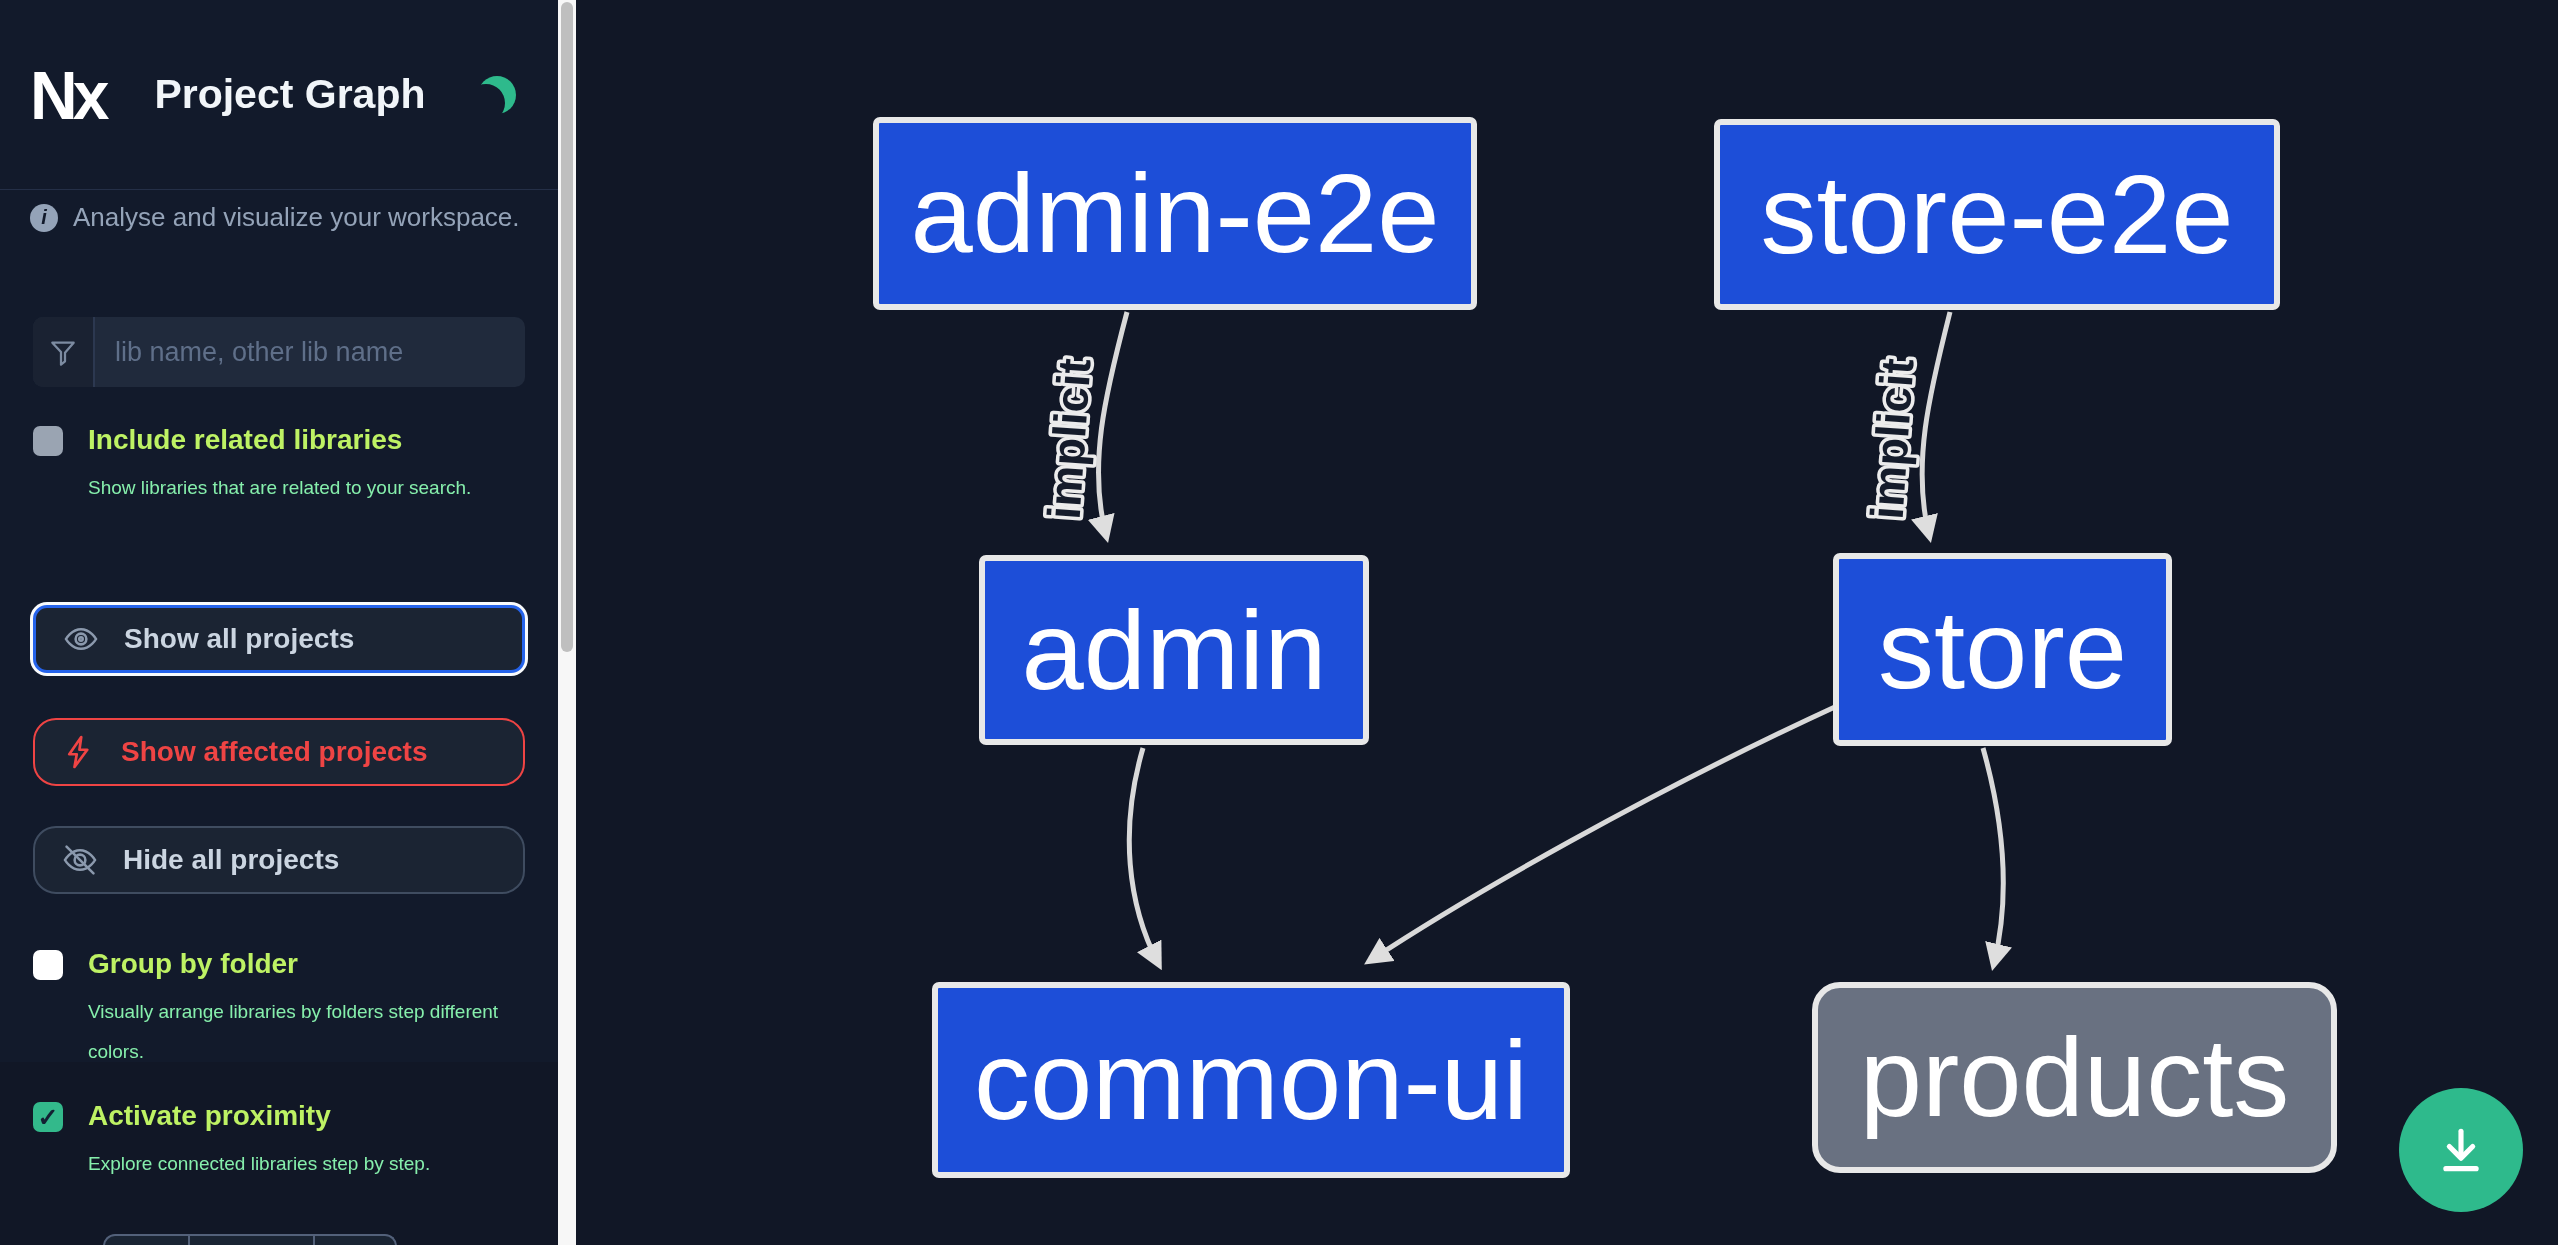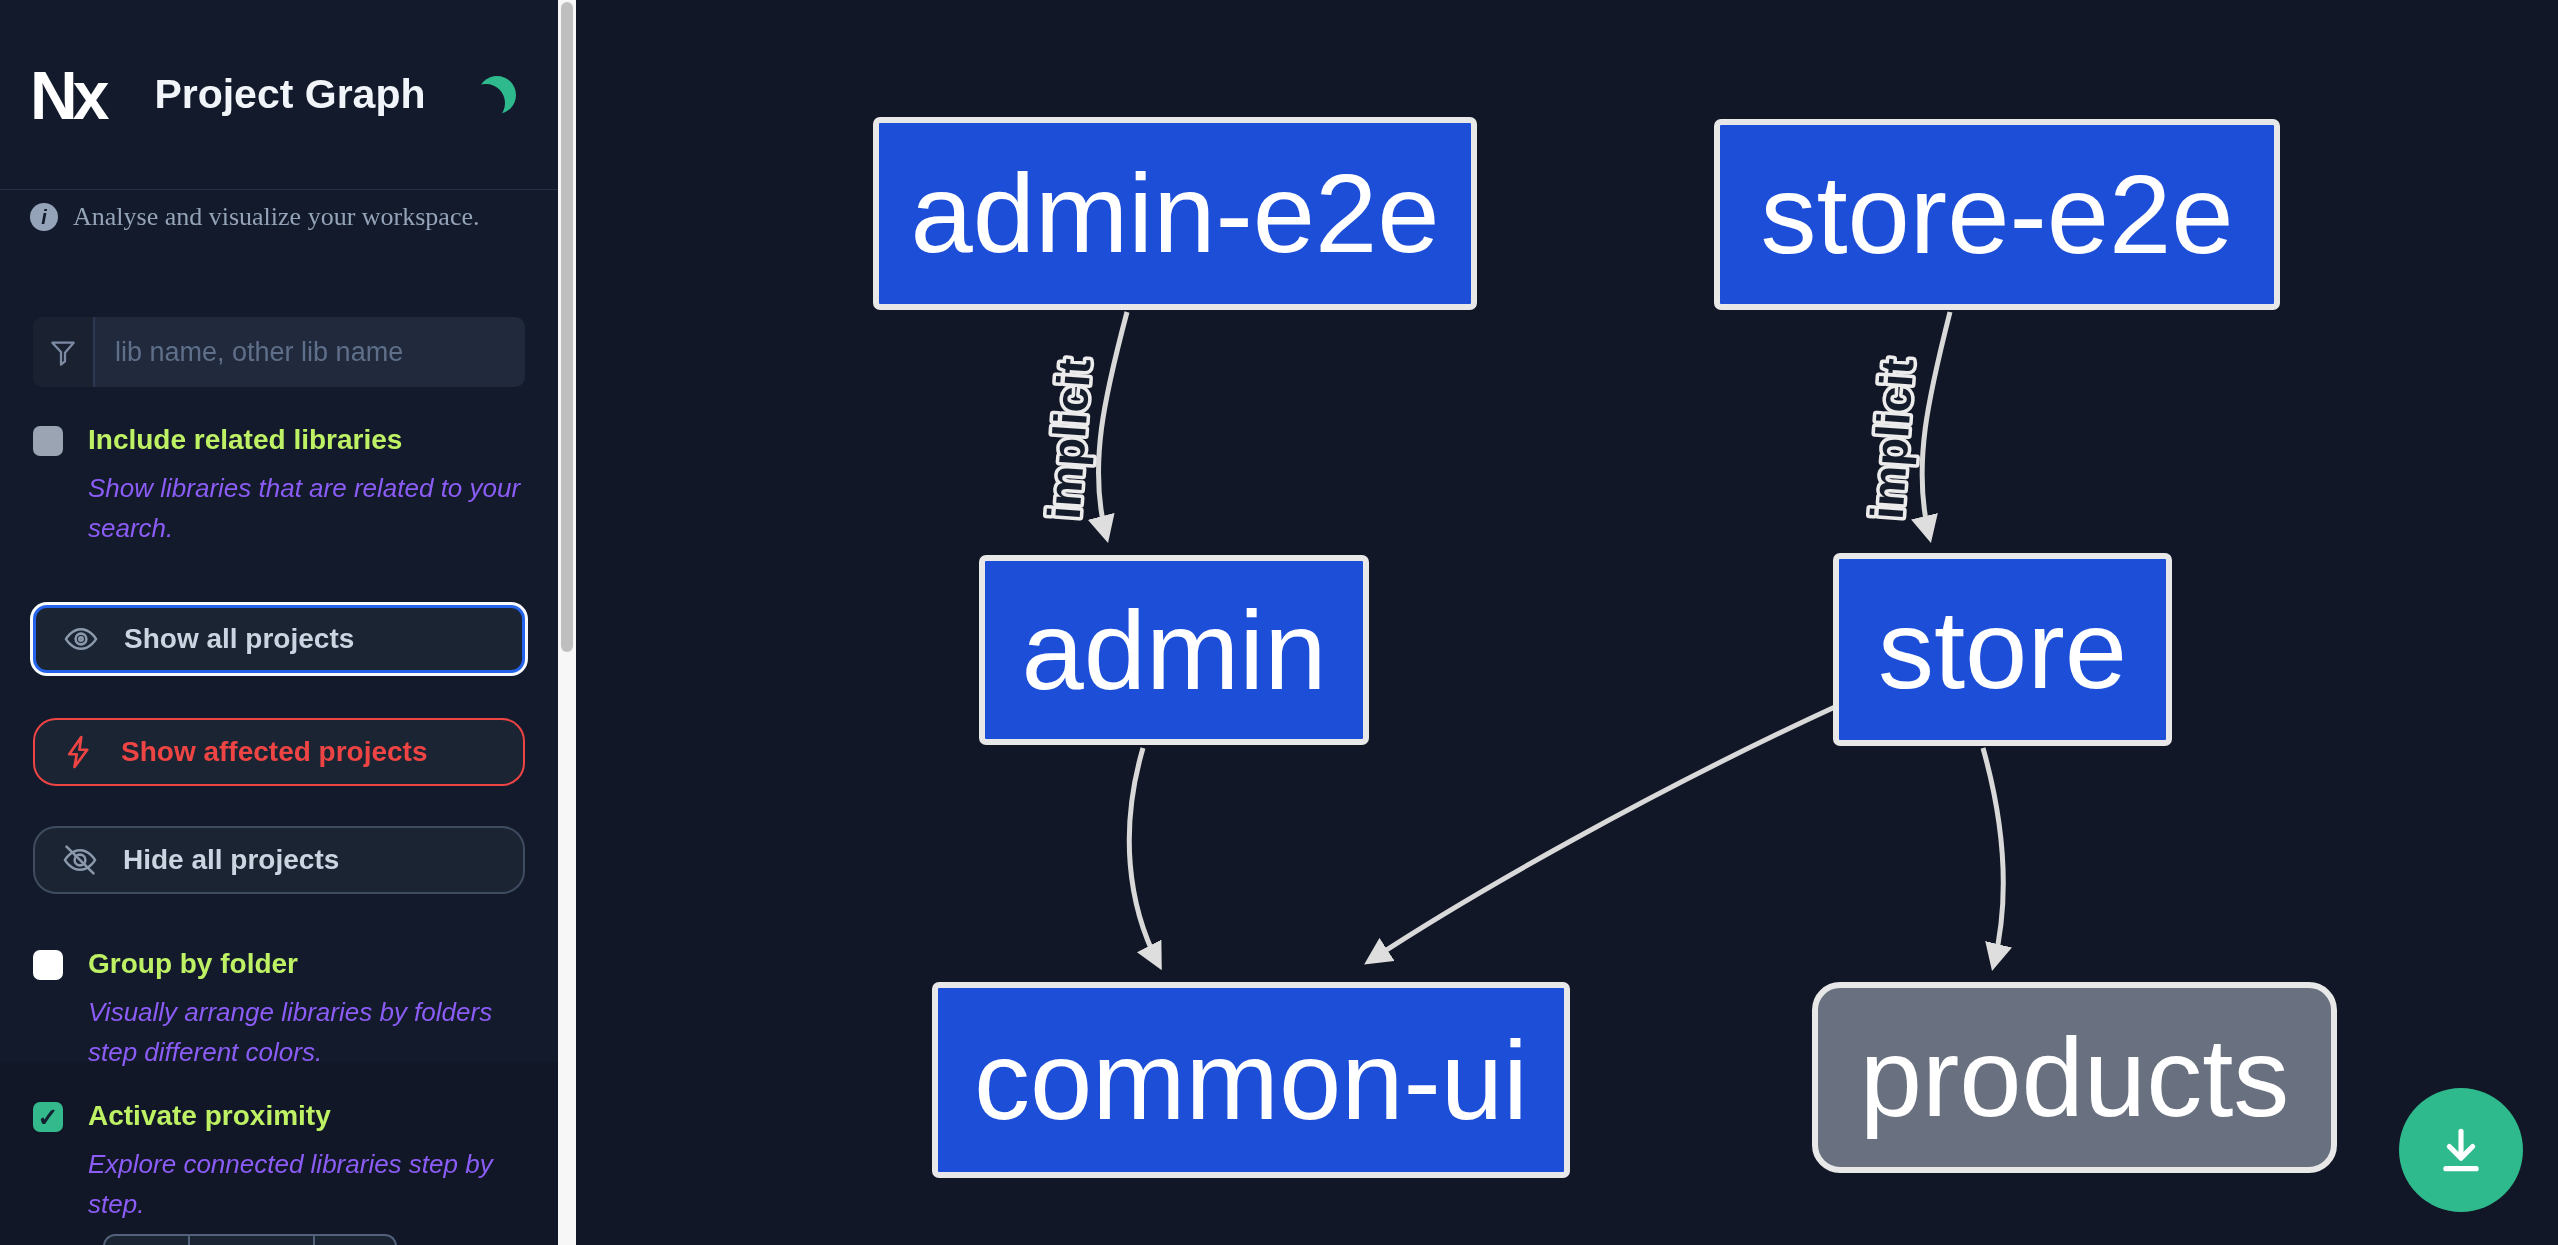--- a/index.html
+++ b/index.html
@@ -16,41 +16,41 @@
   .nx-logo { font-size:66px; font-weight:800; color:#ffffff; letter-spacing:-5px;
              line-height:1; transform:scaleY(1.05); }
   .app-title { margin-left:50px; font-size:41px; font-weight:700; color:#f1f5f9; }
   .moon { margin-left:52px; width:38px; height:38px; border-radius:50%;
           box-shadow: inset -11px 8px 0 0 #2eba8c; }
 
   .info-row { position:absolute; left:30px; top:202px; display:flex; align-items:center; gap:15px; }
   .info-icon { width:28px; height:28px; border-radius:50%; background:#94a3b8;
                color:#121a2b; font-weight:800; font-size:20px; font-style:italic;
                display:flex; align-items:center; justify-content:center; }
-  .tagline { font-size:26px; color:#94a3b8;font-family:Liberation Serif, serif; }
+  .tagline { font-size:26px; color:#94a3b8; }
 
   .search { position:absolute; left:33px; top:317px; width:492px; height:70px;
             display:flex; background:#202a3c; border-radius:10px; overflow:hidden; }
   .search-icon-box { width:62px; display:flex; align-items:center; justify-content:center;
                      background:#1a2232; border-right:2px solid #2c3850; }
   .search input { flex:1; border:none; outline:none; background:transparent;
                   padding:0 20px; font-size:27px; color:#7dd3fc;
                   font-family:"Liberation Sans", sans-serif; }
   .search input::placeholder { color:#5f6f89; }
 
   .toggle { position:absolute; left:33px; width:495px; }
   .toggle-row { display:flex; align-items:flex-start; gap:25px; }
   .cbx { width:30px; height:30px; border-radius:7px; flex:0 0 auto; margin-top:2px; }
   .cbx-muted { background:#9aa4b2; }
   .cbx-white { background:#ffffff; }
   .cbx-green { background:#33b98b; color:#132032; font-size:25px; font-weight:900;
                display:flex; align-items:center; justify-content:center; line-height:1; }
   .toggle-label { font-size:28px; font-weight:700; color:#bef264; line-height:32px; }
-  .toggle-desc { margin:12px 0 0 55px; width:440px; font-size:26px; line-height:40px;
-                 color:#8b5cf6;font-style:italic; }
+  .toggle-desc { margin:12px 0 0 55px; width:440px; font-size:19px; line-height:40px;
+                 color:#86efac; }
 
   .btn { position:absolute; left:33px; width:492px; height:68px;
          display:flex; align-items:center; gap:24px; padding-left:26px;
          background:#1b2433; border-radius:23px;
          font-size:28px; font-weight:600; color:#cbd5e1; cursor:pointer; }
   .btn svg { flex:0 0 auto; }
   .btn-focused { border:3px solid #2563eb; border-radius:14px;
                  box-shadow:0 0 0 3px #f8fafc; }
   .btn-affected { border:2px solid #ef4444; color:#ef4444; }
   .btn-plain { border:2px solid #3f4c60; }

